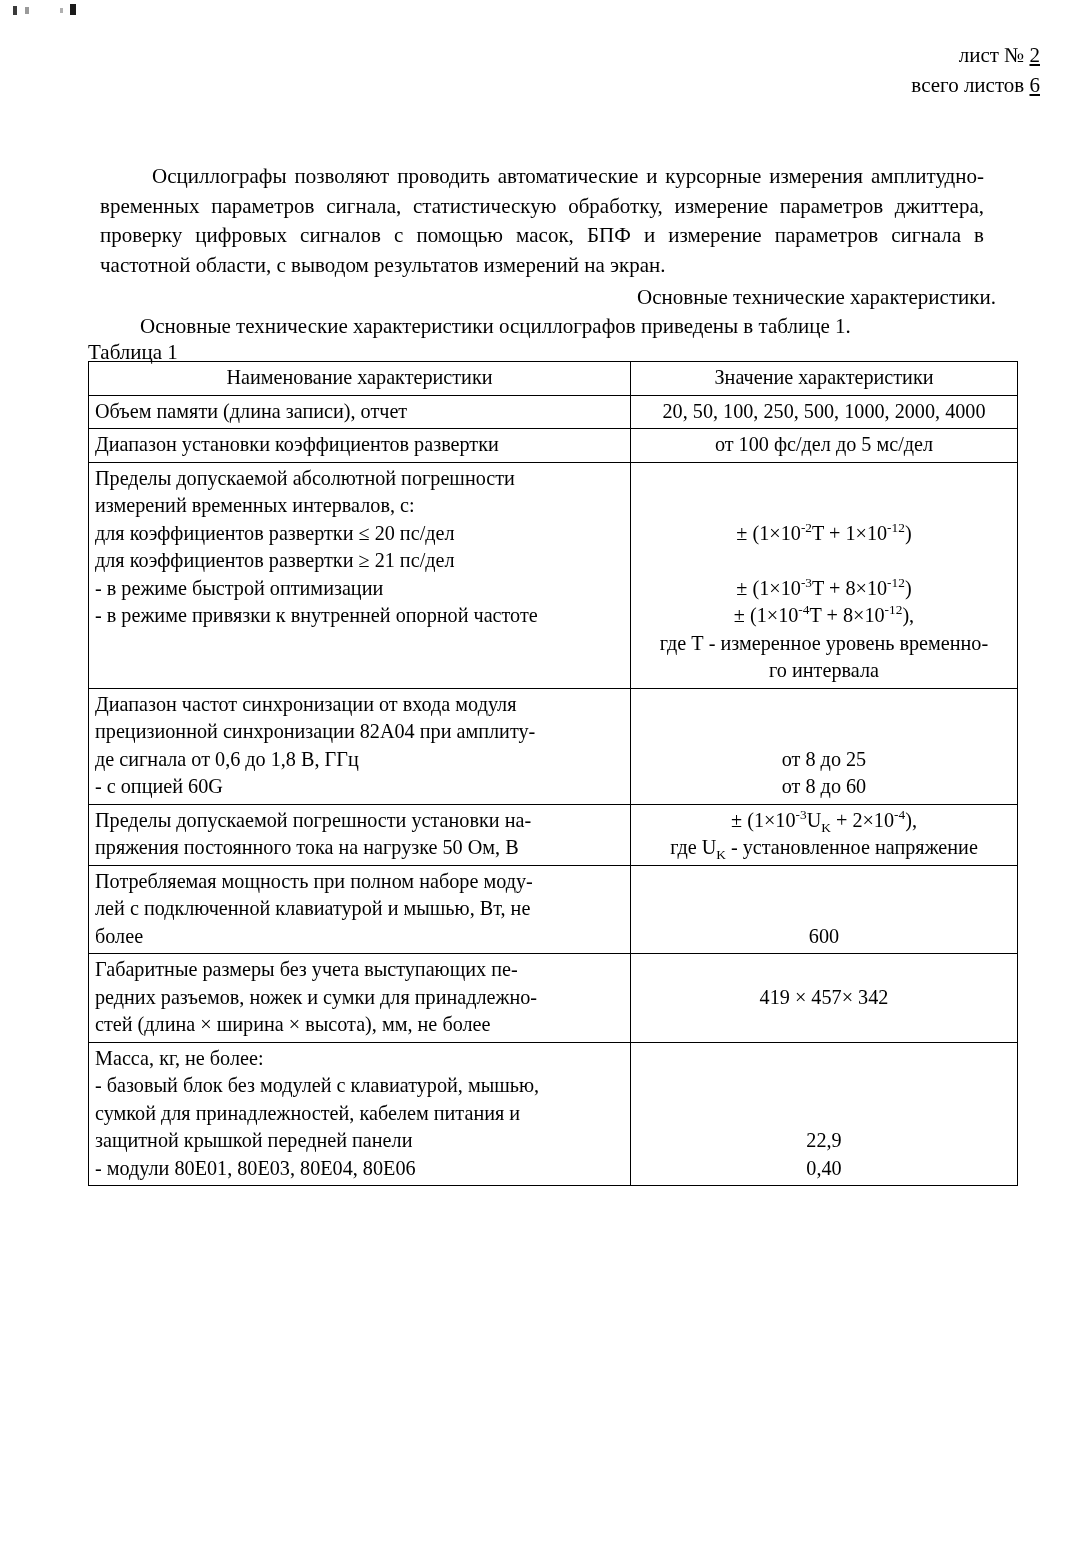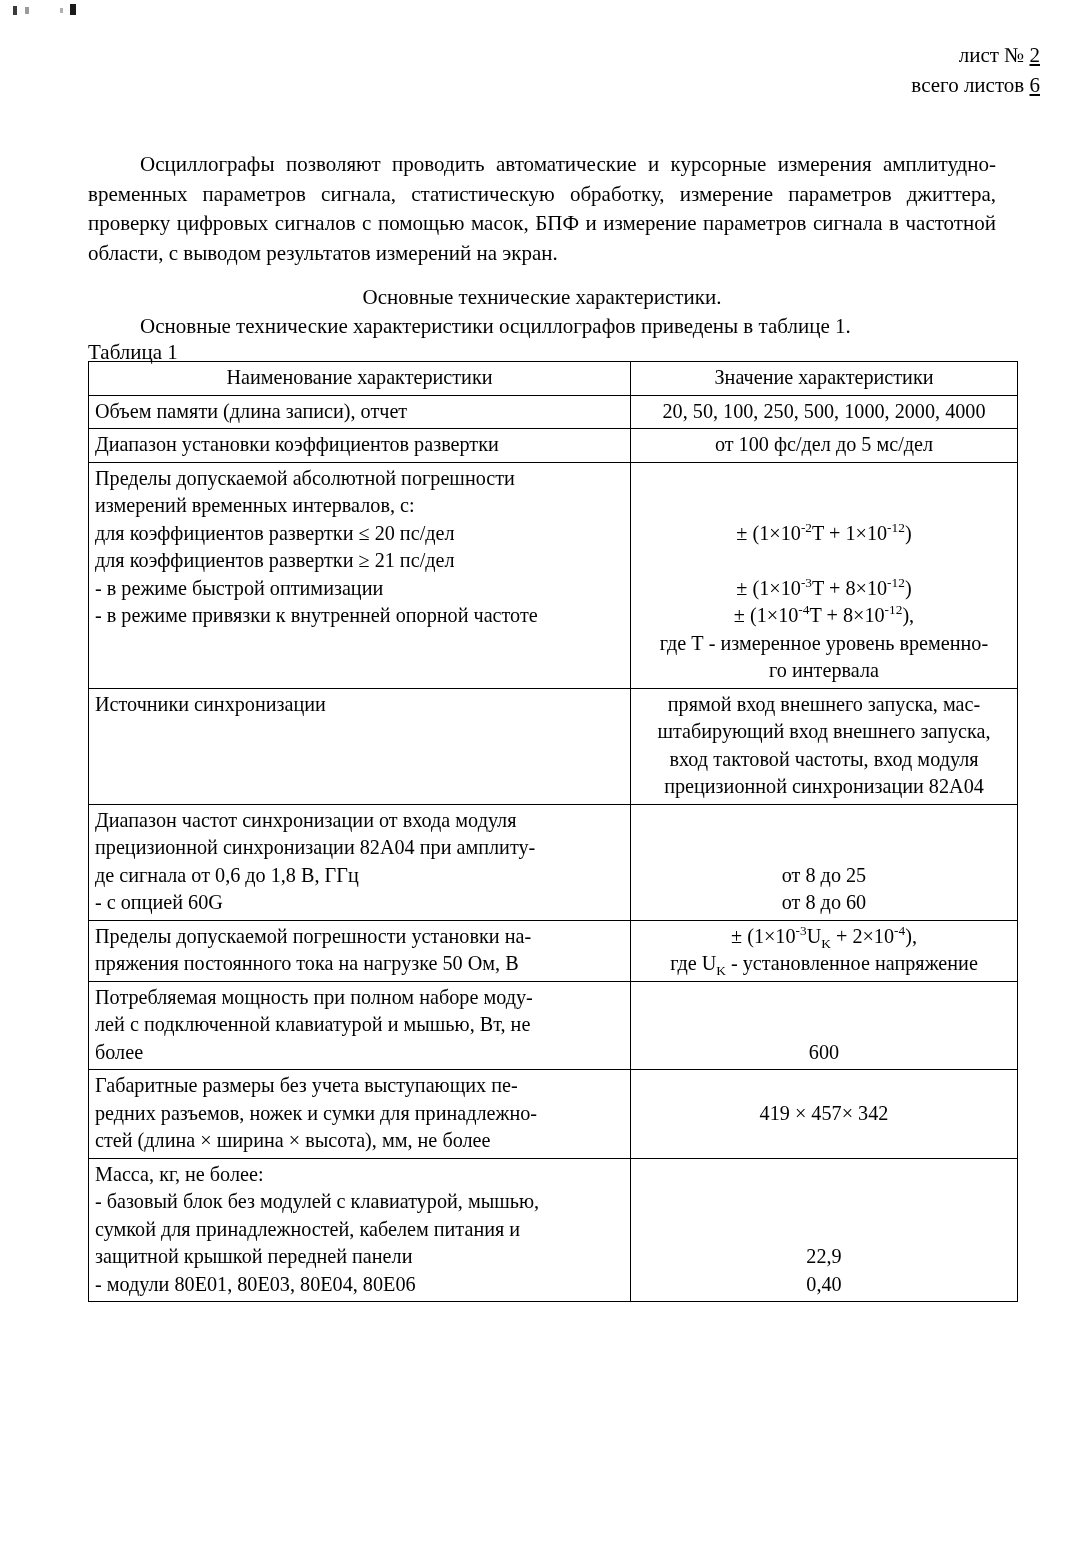--- a/index.html
+++ b/index.html
@@ -46,31 +46,31 @@
     position: absolute;
     left: 88px;
     top: 146px;
     width: 908px;
     font-size: 21px;
     line-height: 29.5px;
     text-align: justify;
     text-justify: inter-word;
   }
   .body-text p {
-    margin: 0;
+    margin: 12px;
     text-indent: 52px;
   }
 
   .center-line {
     position: absolute;
     left: 88px;
     width: 908px;
     font-size: 21px;
     line-height: 28px;
-    text-align: center;
+    text-align: right;
   }
   .center-line.l1 { top: 279px; }
 
   .indent-line {
     position: absolute;
     left: 88px;
     width: 908px;
     font-size: 21px;
     line-height: 28px;
     text-indent: 52px;
@@ -179,31 +179,20 @@
             <span class="line c">± (1×10<sup>-2</sup>T + 1×10<sup>-12</sup>)</span>
             <span class="line c sp">&nbsp;</span>
             <span class="line c">± (1×10<sup>-3</sup>T + 8×10<sup>-12</sup>)</span>
             <span class="line c">± (1×10<sup>-4</sup>T + 8×10<sup>-12</sup>),</span>
             <span class="line c">где Т - измеренное уровень временно-</span>
             <span class="line c">го интервала</span>
           </td>
         </tr>
         <tr>
           <td class="name">
-            <span class="line">Источники синхронизации</span>
-          </td>
-          <td class="val">
-            <span class="line c">прямой вход внешнего запуска, мас-</span>
-            <span class="line c">штабирующий вход внешнего запуска,</span>
-            <span class="line c">вход тактовой частоты, вход модуля</span>
-            <span class="line c">прецизионной синхронизации 82А04</span>
-          </td>
-        </tr>
-        <tr>
-          <td class="name">
             <span class="line">Диапазон частот синхронизации от входа модуля</span>
             <span class="line">прецизионной синхронизации 82А04 при амплиту-</span>
             <span class="line">де сигнала от 0,6 до 1,8 В, ГГц</span>
             <span class="line">- с опцией 60G</span>
           </td>
           <td class="val">
             <span class="line c sp">&nbsp;</span>
             <span class="line c sp">&nbsp;</span>
             <span class="line c">от 8 до 25</span>
             <span class="line c">от 8 до 60</span>

